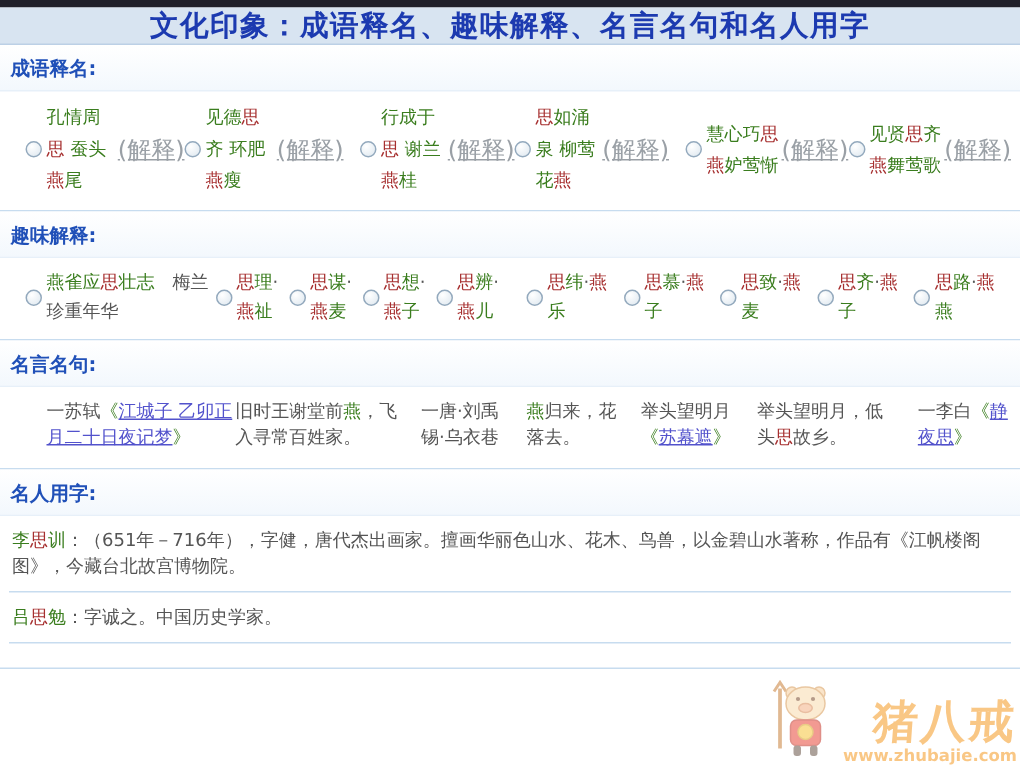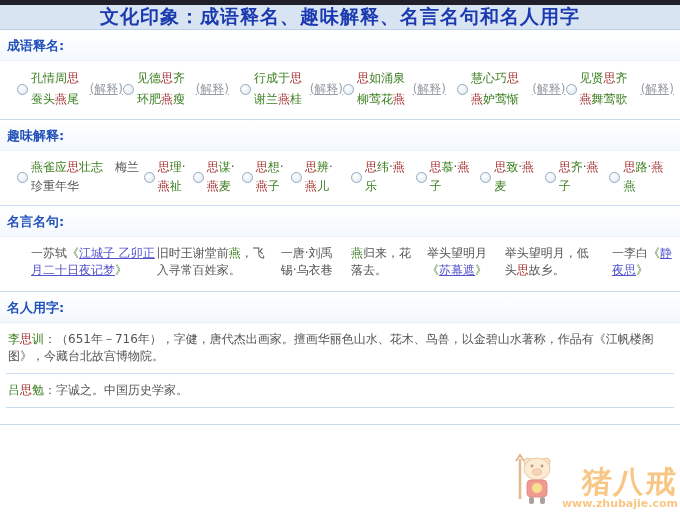--- a/index.html
+++ b/index.html
@@ -38,21 +38,21 @@
   .radio{
     width:11px;height:11px;border:1px solid #93a9bd;border-radius:50%;
     background:radial-gradient(circle at 35% 30%,#ffffff,#dde7ef);
     display:inline-block;margin-right:3px;flex:0 0 auto;cursor:pointer;
   }
   .seg{white-space:pre-wrap;}
   .seg-g{color:var(--green);}
   .seg-r{color:var(--red);}
   .seg-d{color:var(--dark);}
   a.seg-l{color:var(--link);text-decoration:underline;cursor:pointer;}
-  a.explain{color:var(--explain);text-decoration:underline;cursor:pointer;margin-left:2px;font-size:12px;}
+  a.explain{color:var(--explain);text-decoration:underline;cursor:pointer;margin-left:2px;font-size:16px;}
   .quote-line{line-height:17px;padding:1px 0;}
   .attr-line{line-height:17px;padding:1px 0 3px 14px;}
   .person-row{padding:8px 2px;line-height:17px;}
   .person-row + .person-row{border-top:1px solid var(--divider);}
   .person-row .seg{white-space:pre-wrap;}
   .mingren .sec-b{padding:0 6px;}
   .watermark{
     position:absolute;right:2px;bottom:4px;display:flex;align-items:flex-end;
     opacity:.55;pointer-events:none;
   }

